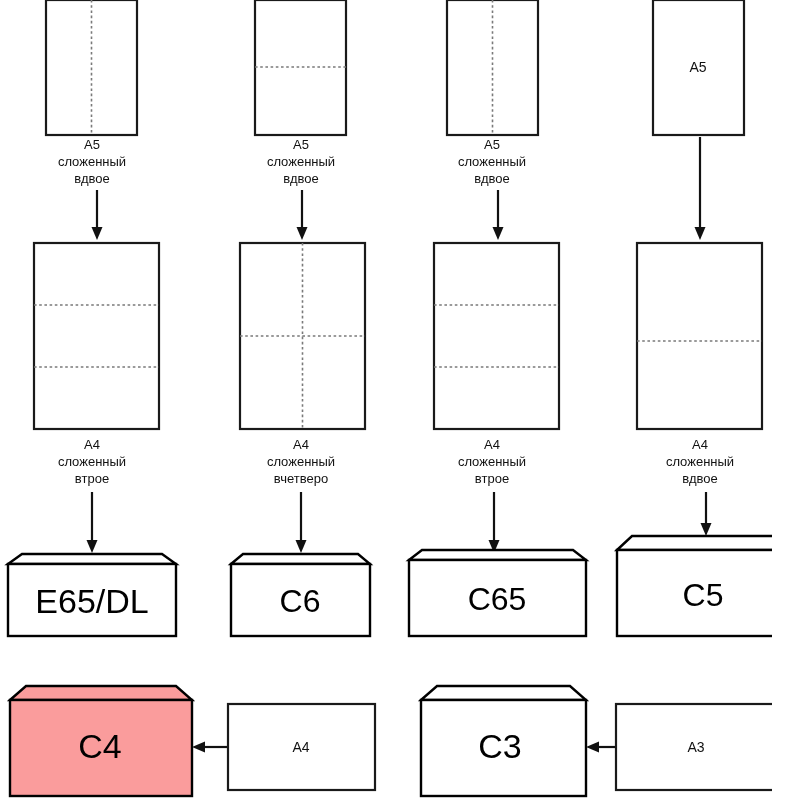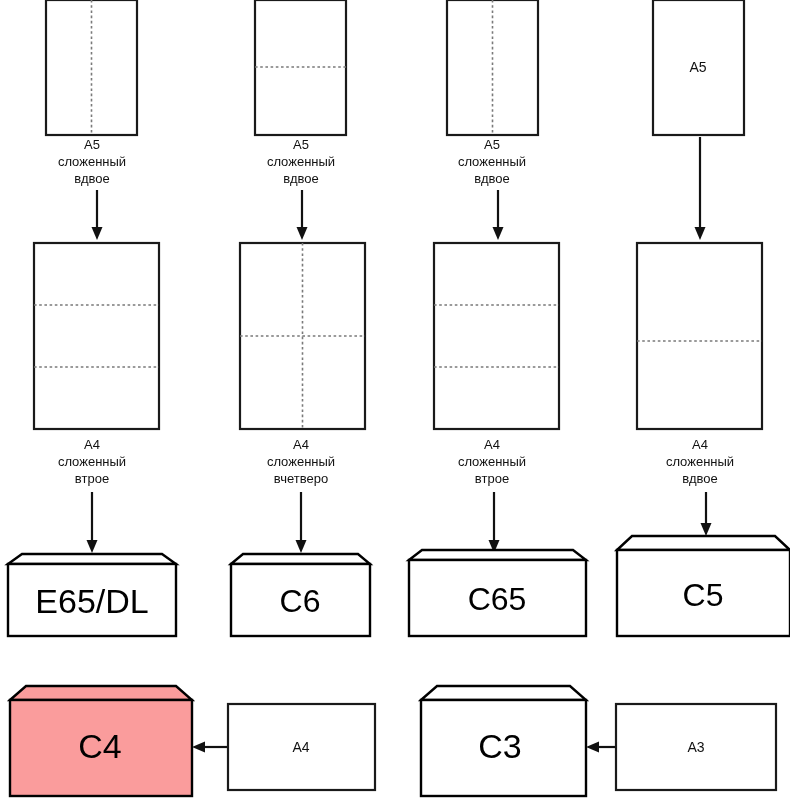--- a/index.html
+++ b/index.html
@@ -9,21 +9,20 @@
   }
   body {
     font-family: "Liberation Sans", sans-serif;
   }
   #stage {
     position: relative;
     width: 772px;
     height: 800px;
     background: #ffffff;
     overflow: hidden;
-    padding-left: 18px;
   }
   #stage svg {
     position: absolute;
     left: 0;
     top: 0;
   }
   .sheet-rect {
     fill: #ffffff;
     stroke: #1a1a1a;
     stroke-width: 2.2;

